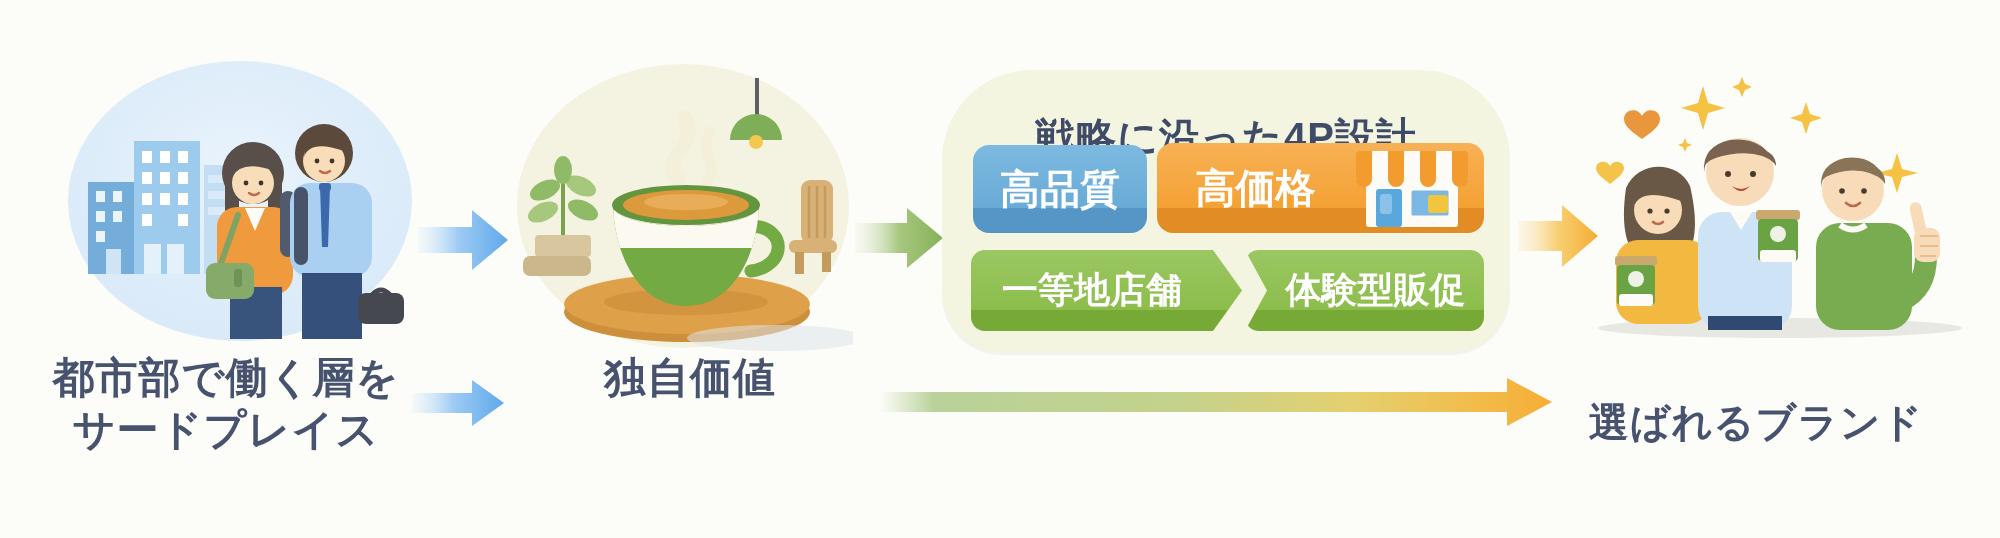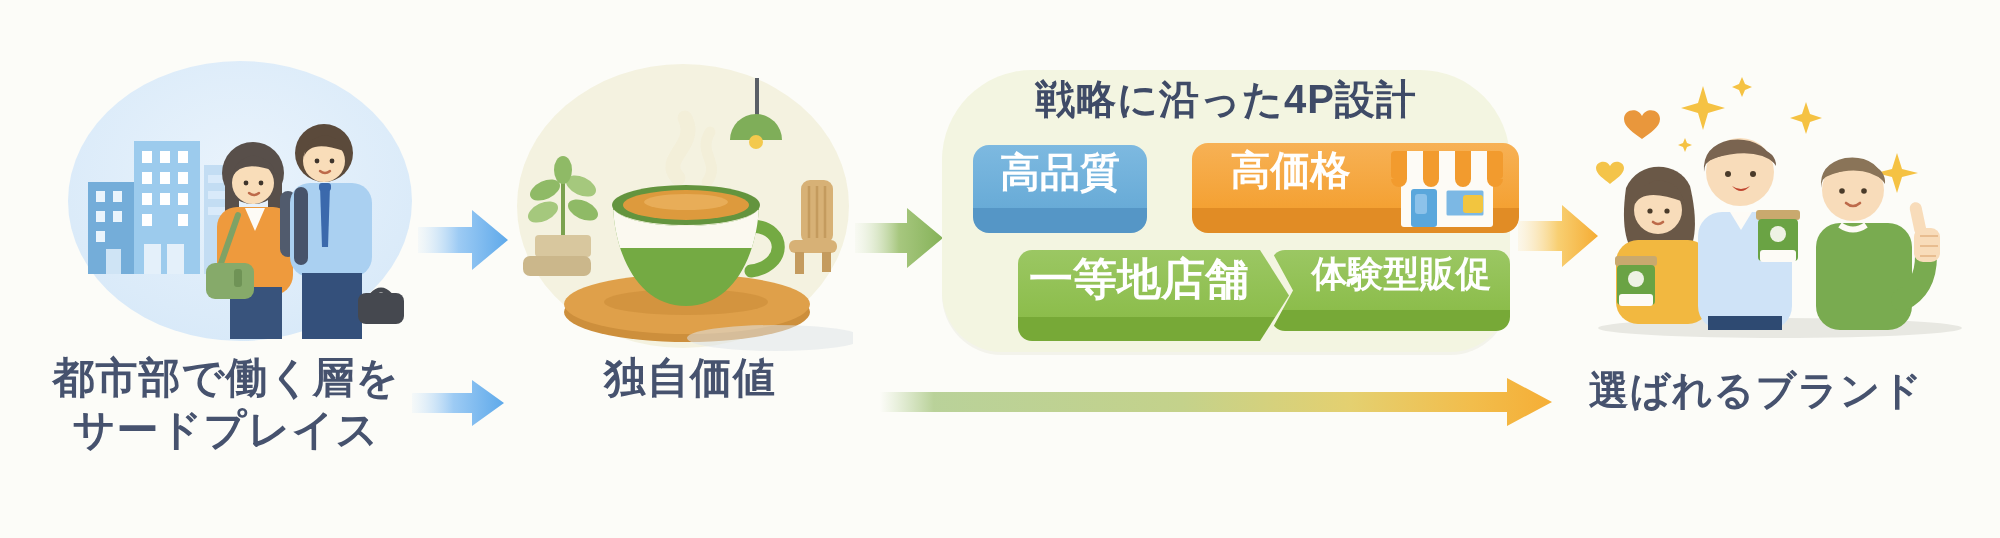--- a/index.html
+++ b/index.html
@@ -8,51 +8,51 @@
     background:#fcfcf8;overflow:hidden;
     font-family:"Liberation Sans","DejaVu Sans",sans-serif;
   }
   .abs{position:absolute;}
   .caption{
     color:#46526e;font-weight:700;text-align:center;
     font-size:42px;line-height:52px;letter-spacing:1px;
   }
   .caption-right{font-size:40px;}
   .fourp-title{
-    color:#3f4b67;font-weight:700;font-size:40px;text-align:center;letter-spacing:1px;
+    color:#3f4b67;font-weight:700;font-size:40px;text-align:center;letter-spacing:1px;margin-top:38px;
   }
   .fourp-box{
     background:#f3f5e1;
     border-radius:90px 90px 60px 60px;
     box-shadow:0 3px 0 rgba(180,180,150,0.12);
   }
   .pill{
-    position:absolute;display:flex;justify-content:center;
+    position:absolute;display:flex;align-items:center;justify-content:center;
     color:#ffffff;font-weight:700;
   }
   .pill .pill-label{display:block;}
   .pill-blue{
     left:973px;top:145px;width:174px;height:88px;border-radius:16px;
     background:linear-gradient(180deg,#7db9e0 0%,#68abd7 72%,#5596c6 72%,#5596c6 100%);
     font-size:40px;
   }
   .pill-orange{
     left:1157px;top:143px;width:327px;height:90px;border-radius:16px;
     background:linear-gradient(180deg,#f7b155 0%,#f4a133 72%,#e18c25 72%,#e18c25 100%);
-    font-size:40px;justify-content:flex-start;margin-left:35px;
+    font-size:40px;justify-content:flex-start;
   }
   .pill-orange .pill-label{width:197px;text-align:center;}
   .pill-green-left{
-    left:971px;top:250px;width:271px;height:91px;border-radius:14px;
+    left:971px;top:250px;width:271px;height:81px;border-radius:14px;
     background:linear-gradient(180deg,#9bc763 0%,#8cbd4b 74%,#77a937 74%,#77a937 100%);
     clip-path:polygon(0 0,242px 0,271px 50%,242px 100%,0 100%);
-    font-size:44px;padding-right:29px;box-sizing:border-box;margin-left:47px;
+    font-size:36px;padding-right:29px;box-sizing:border-box;
   }
   .pill-green-right{
-    left:1271px;top:250px;width:239px;height:81px;border-radius:14px;
+    left:1245px;top:250px;width:239px;height:81px;border-radius:14px;
     background:linear-gradient(180deg,#9bc763 0%,#8cbd4b 74%,#77a937 74%,#77a937 100%);
     clip-path:polygon(0 0,100% 0,100% 100%,0 100%,22px 50%);
     font-size:36px;padding-left:22px;box-sizing:border-box;
   }
   .store-icon{position:absolute;right:12px;top:-2px;}
 </style>
 </head>
 <body>
 
 <div id="stage">
@@ -344,15 +344,15 @@
       <path d="M250,165 Q263,174 276,165" stroke="#fdfbf6" stroke-width="6" fill="none"></path>
       <path d="M312,240 Q336,228 336,196" stroke="#79ab50" stroke-width="22" fill="none" stroke-linecap="round"></path>
       <g>
         <rect x="324" y="168" width="26" height="34" rx="9" fill="#f8dcba"></rect>
         <rect x="322" y="142" width="12" height="34" rx="6" fill="#f8dcba" transform="rotate(-12 328 159)"></rect>
         <path d="M330,176 L348,176 M330,186 L348,186 M330,196 L346,196" stroke="#e8bd90" stroke-width="2"></path>
       </g>
     </g>
   </svg>
 
-  <div class="abs caption caption-right" style="left:1556px;top:364px;width:400px">選ばれるブランド</div>
+  <div class="abs caption caption-right" style="left:1556px;top:396px;width:400px">選ばれるブランド</div>
 
 </div>
 
 </body></html>

